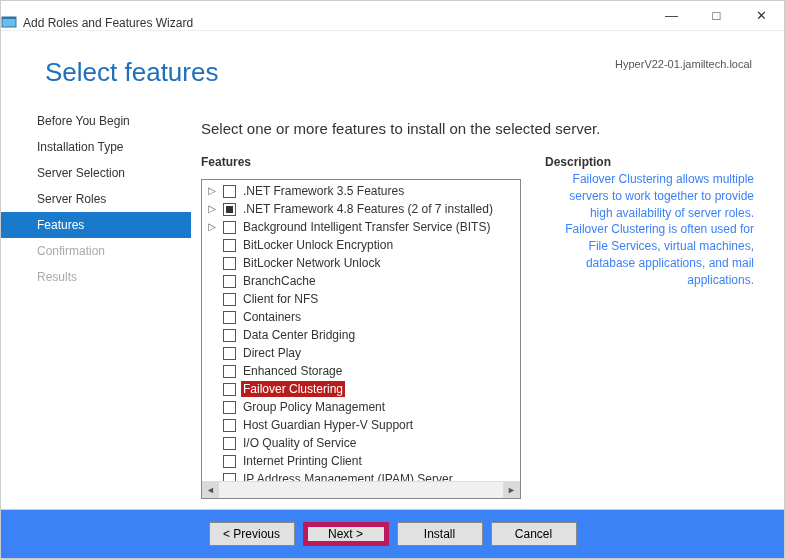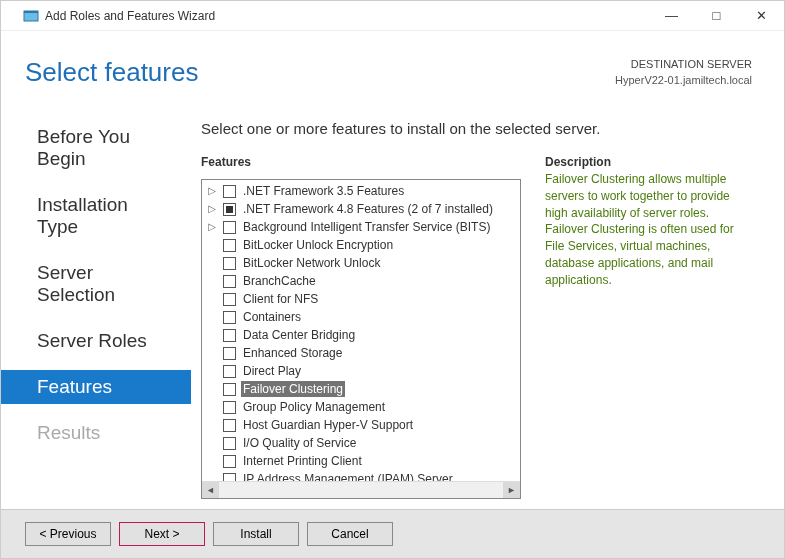--- a/index.html
+++ b/index.html
@@ -1,60 +1,60 @@
 <!DOCTYPE html>
 <html><head>
 <meta charset="utf-8">
 <style>
   * { box-sizing: border-box; margin: 0; padding: 0; }
   body { font-family: "Segoe UI", Tahoma, sans-serif; font-size: 12px; background: #fff; color: #333; width: 785px; height: 559px; overflow: hidden; display: flex; flex-direction: column; border: 1px solid #ccc; }
   
-  .titlebar { display: flex; align-items: center; height: 30px; padding: 0 0 0 22px; border-bottom: 1px solid #eee; }
+  .titlebar { display: flex; align-items: flex-end; height: 30px; padding: 0 0 0 0; border-bottom: 1px solid #eee; }
   .titlebar .app-icon { width: 16px; height: 16px; margin-right: 6px; display: inline-flex; align-items: center; justify-content: center; }
   .titlebar .title { flex: 0 0 auto; font-size: 12px; color: #333; }
   .titlebar .spacer { flex: 1; }
   .titlebar .winbtn { width: 45px; height: 30px; display: flex; align-items: center; justify-content: center; font-size: 13px; font-family: "Segoe UI Symbol", sans-serif; }
   
-  .header { padding: 26px 32px 12px 24px; display: flex; justify-content: space-between; align-items: center; }
+  .header { padding: 26px 32px 12px 44px; display: flex; justify-content: space-between; align-items: flex-start; }
   .header .page-title { color: #1e6fb8; font-size: 26px; font-weight: 300; }
   .header .dest { text-align: right; font-size: 11px; color: #555; line-height: 1.4; }
   .header .dest .lbl { color: #444; }
   
   .content { flex: 1; display: flex; overflow: hidden; }
   
   .sidebar { width: 190px; padding-top: 8px; }
-  .sidebar .item { padding: 6px 18px 6px 36px; font-size: 19px; color: #333; cursor: pointer; margin-top: 12px; }
+  .sidebar .item { padding: 6px 18px 6px 36px; font-size: 12px; color: #333; cursor: pointer; }
   .sidebar .item.selected { background: #1979ca; color: #fff; }
   .sidebar .item.disabled { color: #aaa; cursor: default; }
   
   .main { flex: 1; padding: 8px 30px 10px 10px; display: flex; flex-direction: column; }
   .main .instr { margin-bottom: 18px; font-size: 15px; margin-top: 12px; }
   .columns { flex: 1; display: flex; gap: 24px; overflow: hidden; }
   .features-col { flex: 0 0 320px; display: flex; flex-direction: column; }
   .features-col .col-h { font-weight: 700; margin-bottom: 10px; }
   .treebox { border: 1px solid #828790; background: #fff; flex: 1; overflow: hidden; display: flex; flex-direction: column; }
   .tree { flex: 1; overflow: auto; padding: 2px 2px 2px 4px; }
   .feat { display: flex; align-items: center; padding: 1px 0; line-height: 16px; white-space: nowrap; }
   .feat .expander { width: 12px; text-align: center; color: #666; font-size: 10px; visibility: hidden; flex: 0 0 12px; }
   .feat.has-children .expander { visibility: visible; }
   .feat .cb { width: 13px; height: 13px; border: 1px solid #555; margin: 0 5px; flex: 0 0 13px; position: relative; background: #fff; }
   .feat .cb.partial { background: #333; box-shadow: inset 0 0 0 2px #fff; }
   .feat .lbl { padding: 0 2px; }
-  .feat.selected .lbl { background: #737373; color: #fff; }
+  .feat.selected .lbl { background: #b91c1c; color: #fff; }
   .hscroll { height: 17px; background: #f0f0f0; display: flex; align-items: center; border-top: 1px solid #ddd; }
   .hscroll .arrow { width: 17px; height: 17px; display: flex; align-items: center; justify-content: center; background: #dadada; font-size: 9px; color: #555; }
   .hscroll .track { flex: 1; }
   
   .desc-col { flex: 1; }
   .desc-col .col-h { font-weight: 700; margin-bottom: 2px; }
-  .desc-col .desc-text { line-height: 1.4; color: #4d7c0f; }
-  
-  .footer { border-top: 1px solid #ccc; padding: 12px 24px; display: flex; justify-content: flex-start; gap: 8px; background: #e5e5e5; }
+  .desc-col .desc-text { line-height: 1.4; color: #3b82f6; text-align: right; }
+  
+  .footer { border-top: 1px solid #ccc; padding: 12px 24px; display: flex; justify-content: center; gap: 8px; background: #3b82f6; }
   .footer button { min-width: 86px; height: 24px; border: 1px solid #888; background: #e1e1e1; font-size: 12px; padding: 0 10px; }
-  .footer button.default { border: 1px solid #be185d; }
+  .footer button.default { border: 5px solid #be185d; }
 </style>
 </head>
 <body>
 
 <div class="titlebar">
   <span class="app-icon">
     <svg width="16" height="16" viewBox="0 0 16 16">
         <rect x="1" y="3" width="14" height="10" fill="#6dbce8" stroke="#2b78a8"></rect>
         <rect x="1" y="3" width="14" height="2" fill="#2b78a8"></rect>
       </svg>
@@ -62,32 +62,32 @@
   <span class="title">Add Roles and Features Wizard</span>
   <span class="spacer"></span>
   <div class="winbtn">—</div>
   <div class="winbtn">□</div>
   <div class="winbtn close">✕</div>
 </div>
 
 <div class="header">
   <div class="page-title">Select features</div>
   <div class="dest">
-    <div class="lbl">DESTINATION SERVER</div>
     <div>HyperV22-01.jamiltech.local</div>
   </div>
 </div>
 
 <div class="content">
   <div class="sidebar" id="sidebar">
       <div class="item">Before You Begin</div>
       <div class="item">Installation Type</div>
       <div class="item">Server Selection</div>
       <div class="item">Server Roles</div>
       <div class="item selected">Features</div>
+      <div class="item disabled">Confirmation</div>
       <div class="item disabled">Results</div>
     </div>
 
   <div class="main">
     <div class="instr">Select one or more features to install on the selected server.</div>
     <div class="columns">
       <div class="features-col">
         <div class="col-h">Features</div>
         <div class="treebox">
           <div class="tree" id="tree">
@@ -132,26 +132,26 @@
                 <span class="lbl">Containers</span>
               </div>
               <div class="feat">
                 <span class="expander">▷</span>
                 <span class="cb"></span>
                 <span class="lbl">Data Center Bridging</span>
               </div>
               <div class="feat">
                 <span class="expander">▷</span>
                 <span class="cb"></span>
+                <span class="lbl">Direct Play</span>
+              </div>
+              <div class="feat">
+                <span class="expander">▷</span>
+                <span class="cb"></span>
                 <span class="lbl">Enhanced Storage</span>
-              </div>
-              <div class="feat">
-                <span class="expander">▷</span>
-                <span class="cb"></span>
-                <span class="lbl">Direct Play</span>
               </div>
               <div class="feat selected">
                 <span class="expander">▷</span>
                 <span class="cb"></span>
                 <span class="lbl">Failover Clustering</span>
               </div>
               <div class="feat">
                 <span class="expander">▷</span>
                 <span class="cb"></span>
                 <span class="lbl">Group Policy Management</span>

